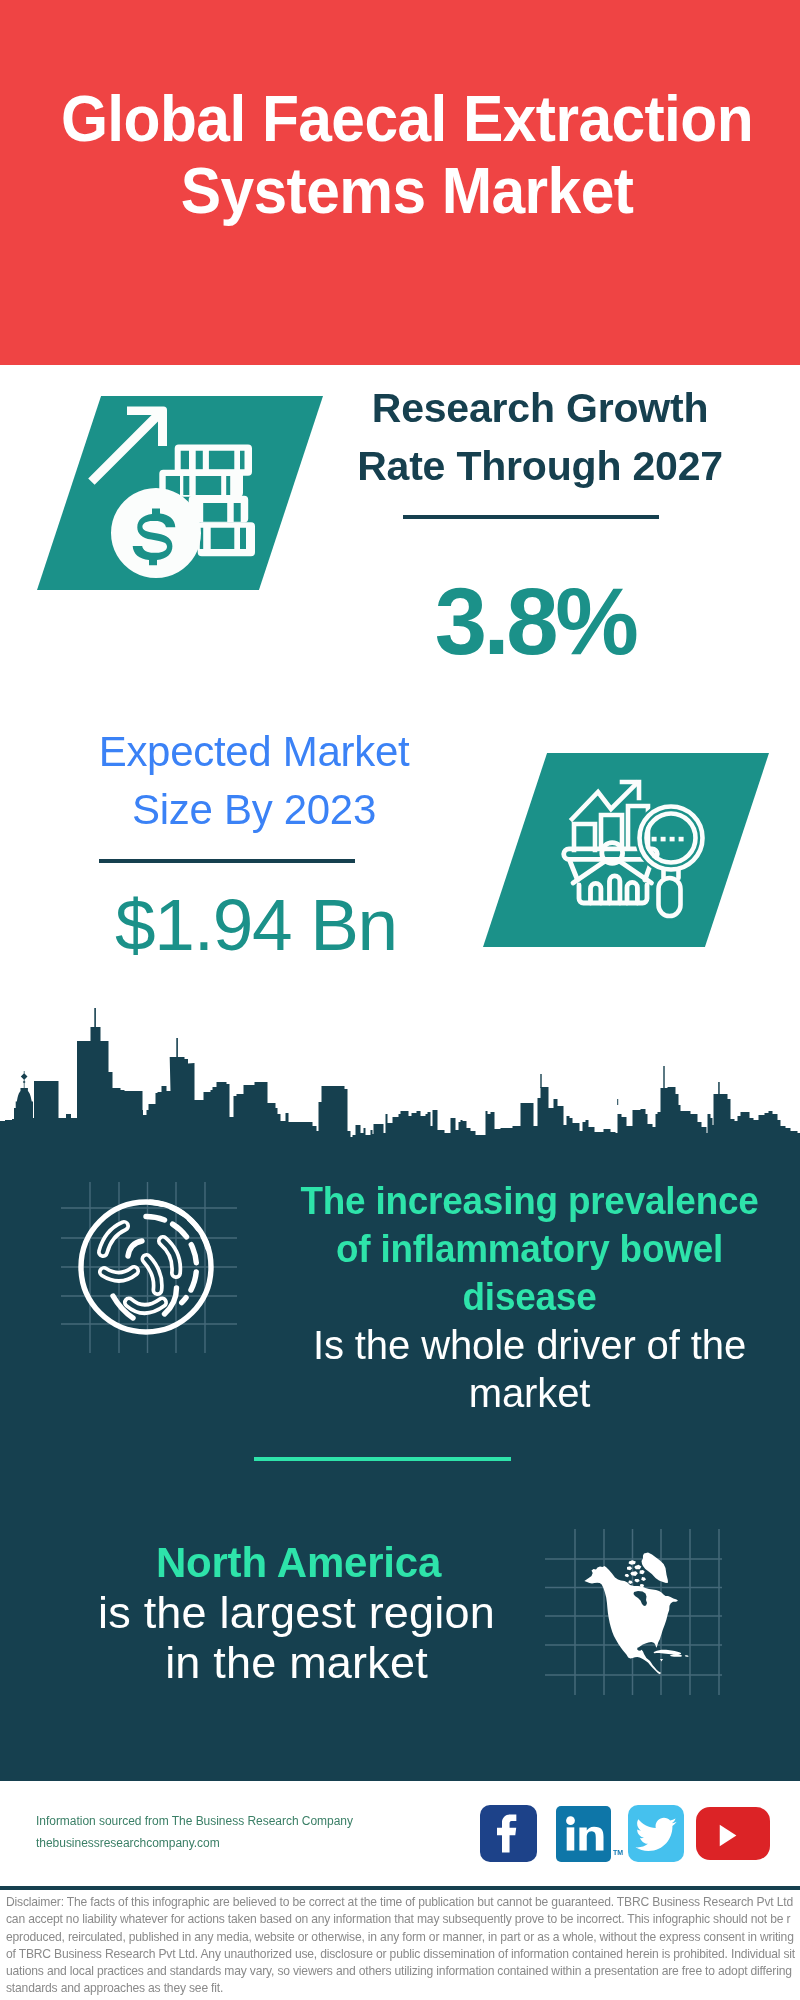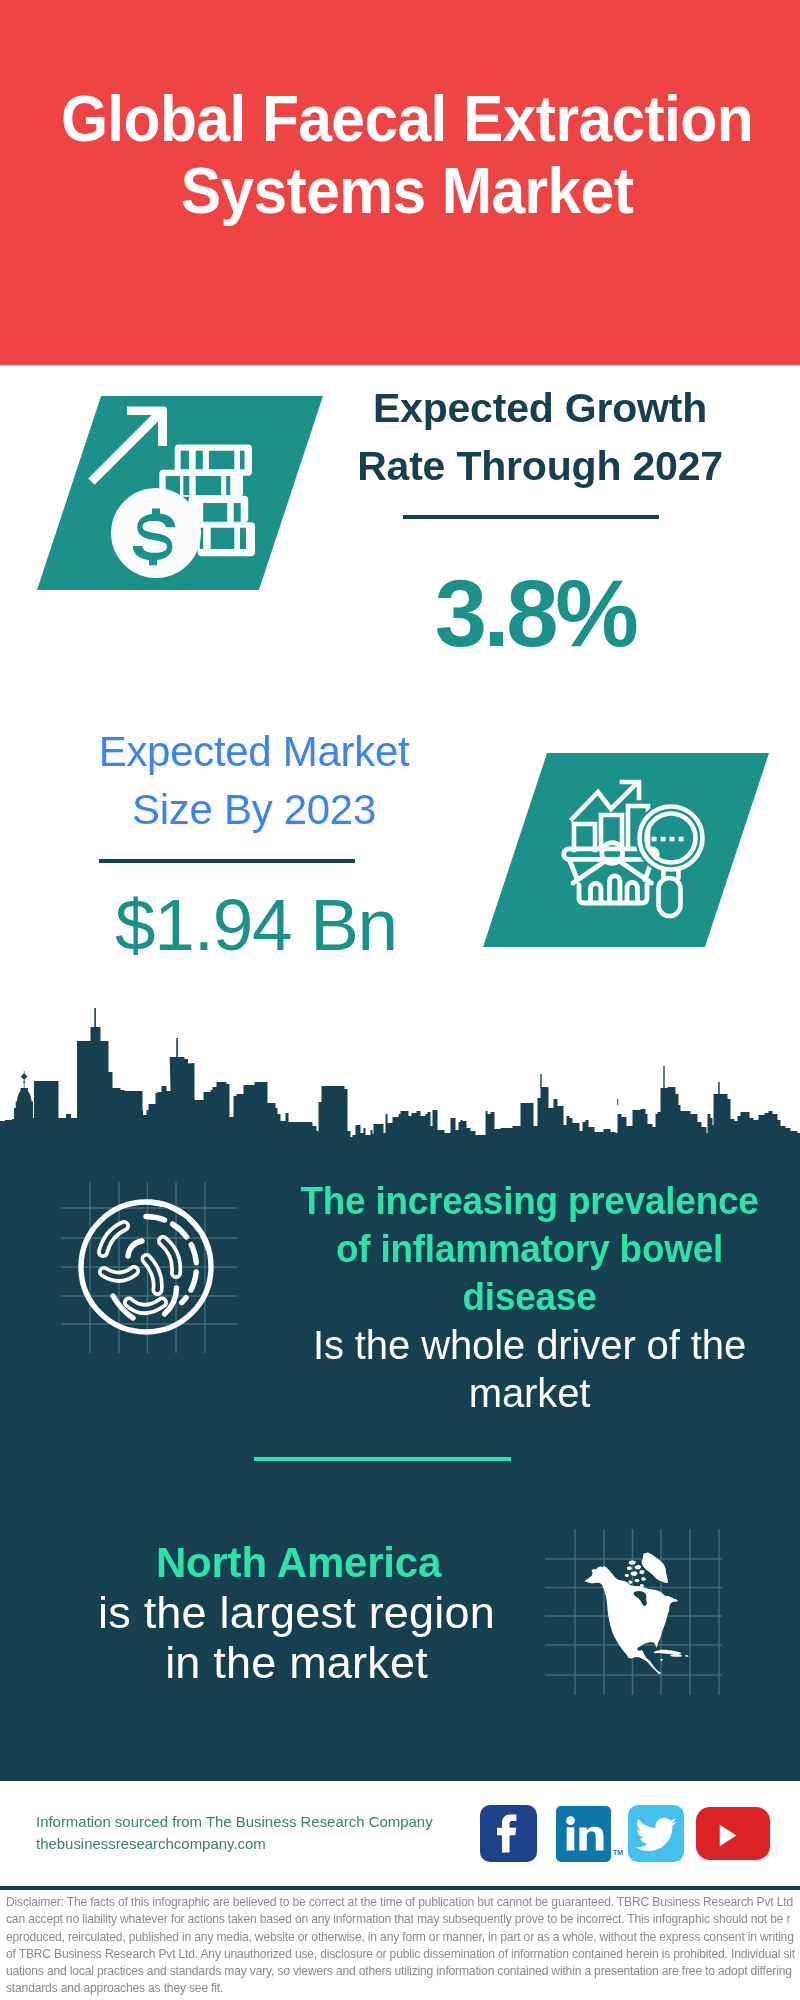--- a/index.html
+++ b/index.html
@@ -23,21 +23,21 @@
   
   .para { position:absolute; background:#1b9189; }
 
   
   .para-1 { left:37px; top:396px; width:286px; height:194px;
             clip-path: polygon(22.4% 0, 100% 0, 77.6% 100%, 0% 100%); }
   .s1-text { position:absolute; left:339px; top:379px; width:402px; text-align:center; }
   .s1-title { font-size:41px; font-weight:bold; line-height:58px; color:#16404f; letter-spacing:-0.2px;}
   .rule { height:4px; background:#16404f; margin:0 auto; width:256px; }
   .s1-rule-wrap { padding-top:20px; padding-right:18px; }
-  .s1-value { font-size:94px; font-weight:bold; color:#1b9189; line-height:1; padding-top:48px; padding-right:10px; letter-spacing:-3.4px;}
+  .s1-value { font-size:94px; font-weight:bold; color:#1b9189; line-height:1; padding-top:48px; padding-right:10px; letter-spacing:-3.4px;margin-top:8px;}
 
   
   .s2-text { position:absolute; left:53px; top:723px; width:402px; text-align:center; }
   .s2-title { font-size:42px; font-weight:normal; line-height:58px; color:#3b82f6; letter-spacing:-0.3px;}
   .s2-rule-wrap { padding-top:20px; padding-right:54px; }
   .s2-value { font-size:73px; font-weight:normal; color:#1b9189; line-height:1; padding-top:25px; padding-left:4px; letter-spacing:-1.3px;}
   .para-2 { left:483px; top:753px; width:286px; height:194px;
             clip-path: polygon(22.4% 0, 100% 0, 77.6% 100%, 0% 100%); }
 
   
@@ -49,21 +49,21 @@
   .driver-text .hl { font-size:39px; font-weight:bold; line-height:48px; color:#2ee3aa; letter-spacing:-0.2px; transform:scaleX(0.945); transform-origin:center top;}
   .driver-text .sub { font-size:40px; font-weight:normal; line-height:48px; color:#ffffff; letter-spacing:-0.1px;}
   .mid-rule { position:absolute; left:254px; top:1457px; width:257px; height:4px; background:#2ee3aa; }
 
   .region-text { position:absolute; left:44px; top:1538px; width:505px; text-align:center; }
   .region-text .hl { font-size:42px; font-weight:bold; line-height:50px; color:#2ee3aa; letter-spacing:-0.2px; padding-left:4px;}
   .region-text .sub { font-size:45px; font-weight:normal; line-height:50px; color:#ffffff; letter-spacing:0.2px;}
 
   
   .footer .source { position:absolute; left:36px; top:1811px; width:480px;
-        font-size:15px; line-height:21.5px; color:#3a7f66; letter-spacing:-0.03px; }
+        font-size:12px; line-height:21.5px; color:#3a7f66; letter-spacing:-0.03px; }
   .footer .socials { position:absolute; left:0; top:0; }
   .footer .sq { position:absolute; display:block; overflow:hidden; }
   .footer .fb { left:480px; top:1805px; width:57px; height:57px; border-radius:10px; }
   .footer .li { left:556px; top:1806px; width:55px; height:56px; border-radius:5px; }
   .footer .tw { left:628px; top:1805px; width:56px; height:57px; border-radius:10px; }
   .footer .yt { left:696px; top:1807px; width:74px; height:53px; border-radius:14px; }
   .footer .tm { position:absolute; left:613px; top:1849px; font-size:7px; color:#1178b3; font-weight:bold; }
   .footer .sq svg { width:57px; height:57px; display:block; }
   .footer .fb { background:#1d4289; }
   .footer .li { background:#0e76a8; }
@@ -101,21 +101,21 @@
 
         <path fill-rule="evenodd" d="M201.7 522.2 h49.3 a4 4 0 0 1 4 4 v26 a4 4 0 0 1 -4 4 h-49.3 a4 4 0 0 1 -4 -4 v-26 a4 4 0 0 1 4 -4 Z
                  M199.8 527.7 h3.4 v21.3 h-3.4 Z M210.7 527.7 h23.6 v21.3 h-23.6 Z M240 527.7 h6 v21.3 h-6 Z"></path>
       </g>
 
       <path fill-rule="evenodd" d="M156 488 a45 45 0 1 0 0.01 0 Z
             M152 508.5 h8 v5.1 c9.2 0.9 15.1 6.2 15.3 13.6 h-9.4 c-0.4 -3.8 -4.4 -6.3 -10.3 -6.3 h-3.2 c-6 0 -10 2.3 -10 5.7 c0 2.9 2.4 4.6 8 5.6 l7.2 1.3 c10 1.8 14.8 5.9 14.8 12.7 c0 7.6 -5.9 12.9 -15.4 13.8 v5.2 h-8 v-5.2 c-9.8 -0.9 -16 -6.3 -16.3 -14.1 h9.5 c0.5 4.2 4.8 6.8 11.2 6.8 h3.1 c6.3 0 10.5 -2.4 10.5 -6 c0 -3 -2.4 -4.7 -8.2 -5.7 l-7.6 -1.4 c-9.3 -1.7 -13.9 -5.9 -13.9 -12.4 c0 -7.2 5.7 -12.3 14.7 -13.2 Z"></path>
     </g>
   </svg>
   <div class="s1-text">
-    <div class="s1-title">Expected Growth</div>
+    <div class="s1-title">Research Growth</div>
     <div class="s1-title">Rate Through 2027</div>
     <div class="s1-rule-wrap">
         <div class="rule"></div>
       </div>
     <div class="s1-value">3.8%</div>
   </div>
 
   <div class="s2-text">
     <div class="s2-title">Expected Market</div>
     <div class="s2-title">Size By 2023</div>

